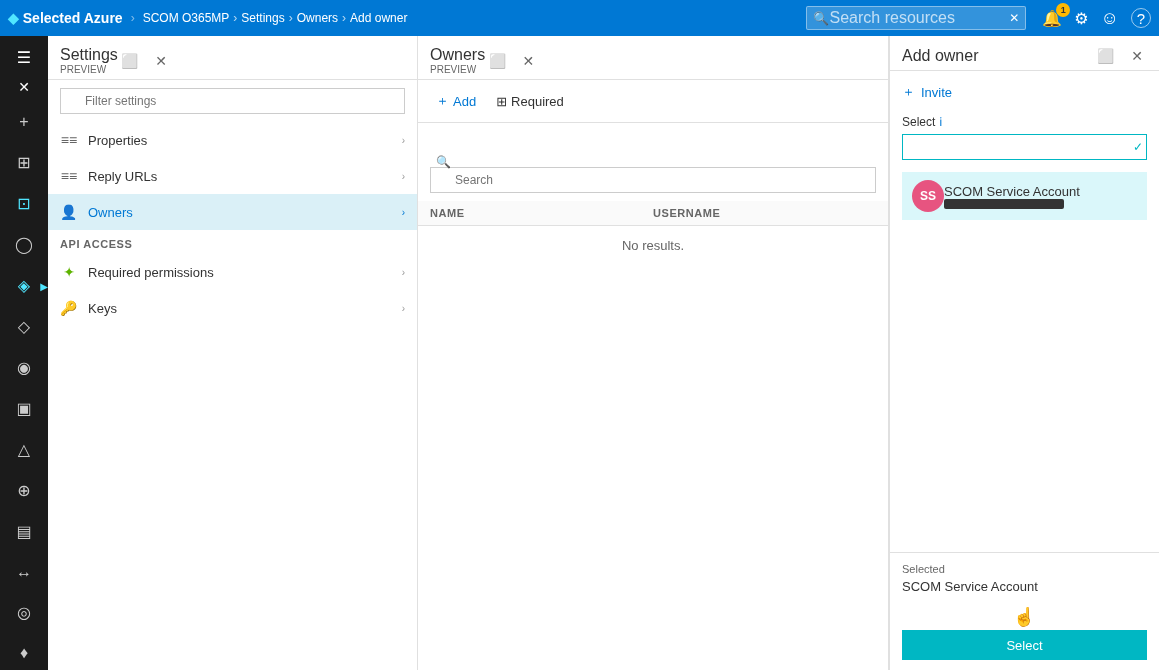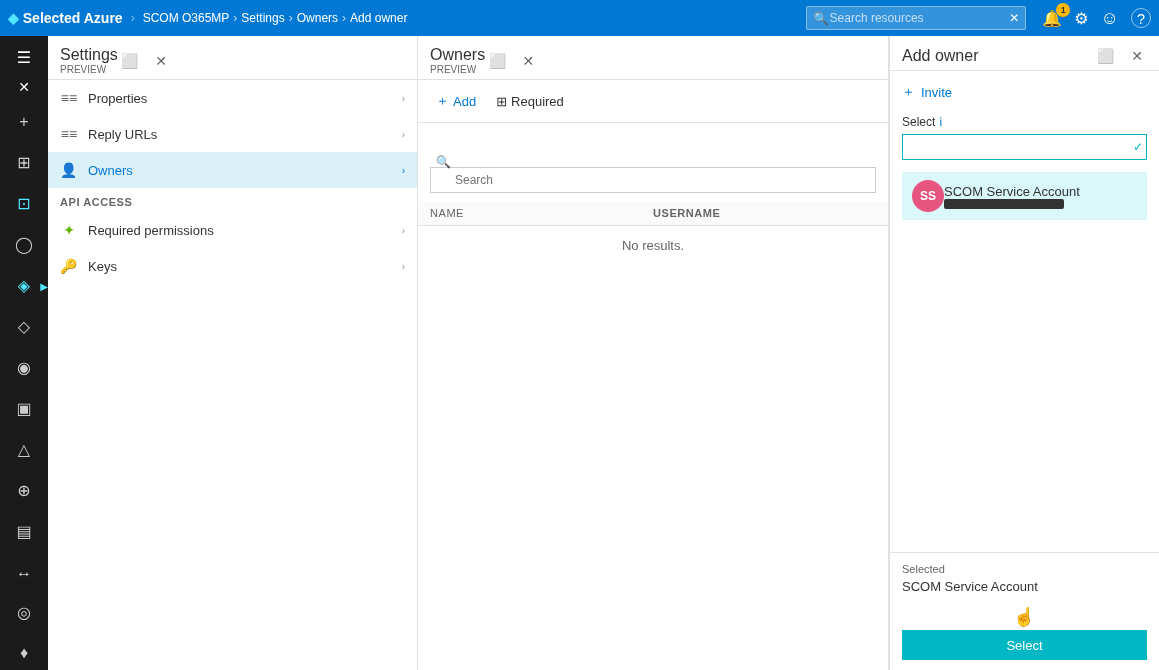--- a/index.html
+++ b/index.html
@@ -4,21 +4,21 @@
   <style>
     * { box-sizing: border-box; margin: 0; padding: 0; }
     body { font-family: 'Segoe UI', Arial, sans-serif; font-size: 12px; background: #f2f2f2; display: flex; flex-direction: column; height: 670px; overflow: hidden; }
 
     
     .topbar { background: #0078d4; display: flex; align-items: center; height: 36px; padding: 0 8px; gap: 8px; flex-shrink: 0; }
     .topbar-brand { color: white; font-weight: bold; font-size: 14px; display: flex; align-items: center; gap: 4px; }
     .topbar-breadcrumb { display: flex; align-items: center; color: white; font-size: 12px; gap: 4px; }
     .topbar-breadcrumb .sep { opacity: 0.7; }
     .topbar-search { margin-left: auto; display: flex; align-items: center; background: rgba(255,255,255,0.2); border: 1px solid rgba(255,255,255,0.4); height: 24px; width: 220px; padding: 0 6px; border-radius: 2px; }
-    .topbar-search input { background: transparent; border: none; outline: none; color: white; font-size: 12px; width: 170px; }
+    .topbar-search input { background: transparent; border: none; outline: none; color: white; font-size: 16px; width: 170px; }
     .topbar-search input::placeholder { color: rgba(255,255,255,0.7); }
     .topbar-search .search-icon { color: rgba(255,255,255,0.8); font-size: 13px; }
     .topbar-icons { display: flex; align-items: center; gap: 12px; color: white; font-size: 16px; margin-left: 8px; }
     .topbar-icons .notif-badge { position: relative; }
     .notif-num { position: absolute; top: -6px; right: -8px; background: #ffb900; color: #333; font-size: 9px; border-radius: 50%; width: 14px; height: 14px; display: flex; align-items: center; justify-content: center; font-weight: bold; }
 
     
     .main-layout { display: flex; flex: 1; overflow: hidden; }
 
     
@@ -55,21 +55,21 @@
 
     
     .owners-panel { flex: 1; background: white; border-right: 1px solid #e0e0e0; display: flex; flex-direction: column; }
     .owners-toolbar { padding: 8px 12px; display: flex; align-items: center; gap: 8px; border-bottom: 1px solid #e0e0e0; }
     .toolbar-btn { display: flex; align-items: center; gap: 4px; background: none; border: none; cursor: pointer; color: #0078d4; font-size: 13px; padding: 4px 6px; }
     .owners-search { padding: 8px 12px; }
     .owners-search-input { width: 100%; height: 26px; border: 1px solid #ccc; padding: 0 6px 0 24px; font-size: 12px; margin-top: 36px; }
     .owners-search-wrapper { position: relative; }
     .owners-search-icon { position: absolute; left: 6px; top: 50%; transform: translateY(-50%); color: #999; font-size: 12px; }
     .owners-table-header { display: flex; padding: 6px 12px; border-bottom: 1px solid #e0e0e0; background: #fafafa; }
-    .col-name { flex: 1; font-size: 11px; color: #666; font-weight: 400; letter-spacing: 0.05em; }
+    .col-name { flex: 1; font-size: 11px; color: #666; font-weight: 700; letter-spacing: 0.05em; }
     .col-username { flex: 1; font-size: 11px; color: #666; font-weight: 600; letter-spacing: 0.05em; }
     .owners-body { flex: 1; padding: 12px; text-align: center; }
     .no-results { color: #666; font-size: 13px; }
 
     
     .add-owner-panel { width: 270px; background: white; display: flex; flex-direction: column; flex-shrink: 0; border-left: 1px solid #e0e0e0; }
     .add-owner-header { display: flex; align-items: center; padding: 10px 12px 4px; border-bottom: 1px solid #e0e0e0; }
     .add-owner-title { font-size: 16px; font-weight: 400; color: #333; flex: 1; }
     .add-owner-body { padding: 12px; flex: 1; display: flex; flex-direction: column; }
     .invite-row { display: flex; align-items: center; gap: 6px; margin-bottom: 12px; color: #0078d4; cursor: pointer; font-size: 13px; }
@@ -157,20 +157,26 @@
       <div class="panel-header">
         <div>
           <span class="panel-title">Settings</span>
           <span class="panel-preview">PREVIEW</span>
         </div>
         <div class="panel-actions">
           <button class="panel-action-btn">⬜</button>
           <button class="panel-action-btn">✕</button>
         </div>
       </div>
+      <div class="panel-filter">
+        <div class="filter-wrapper">
+          <span class="filter-icon">🔍</span>
+          <input class="filter-input" type="text" placeholder="Filter settings" style="">
+        </div>
+      </div>
 
       <button class="nav-item">
         <span class="nav-item-icon">≡≡</span>
         <span class="nav-item-label">Properties</span>
         <span class="nav-item-chevron">›</span>
       </button>
       <button class="nav-item">
         <span class="nav-item-icon">≡≡</span>
         <span class="nav-item-label">Reply URLs</span>
         <span class="nav-item-chevron">›</span>

